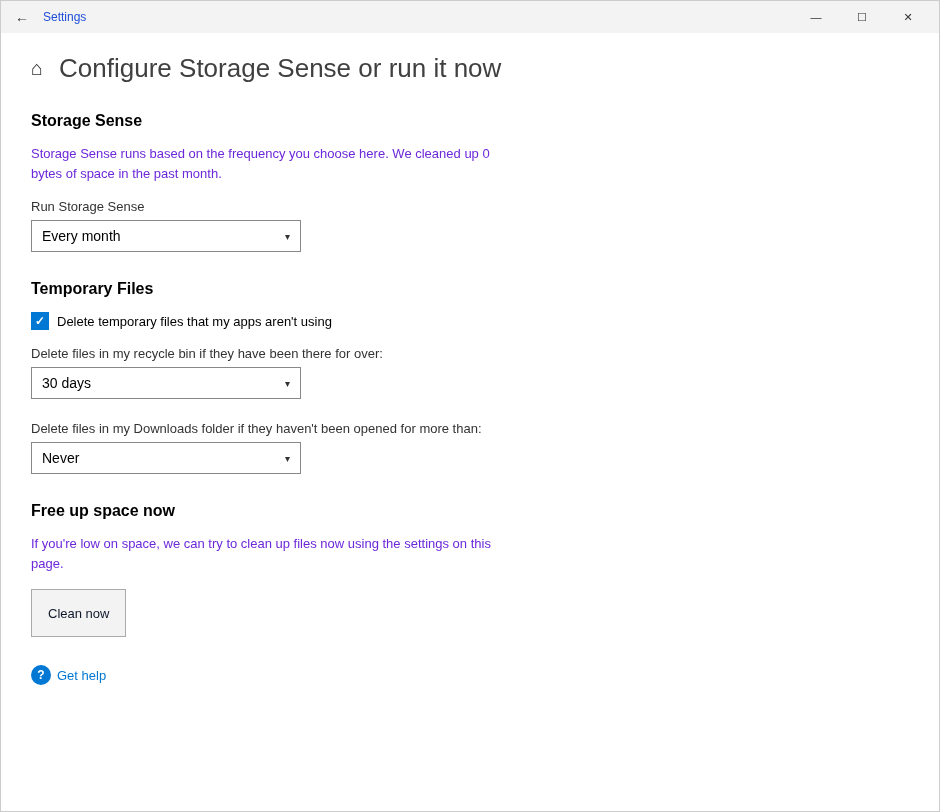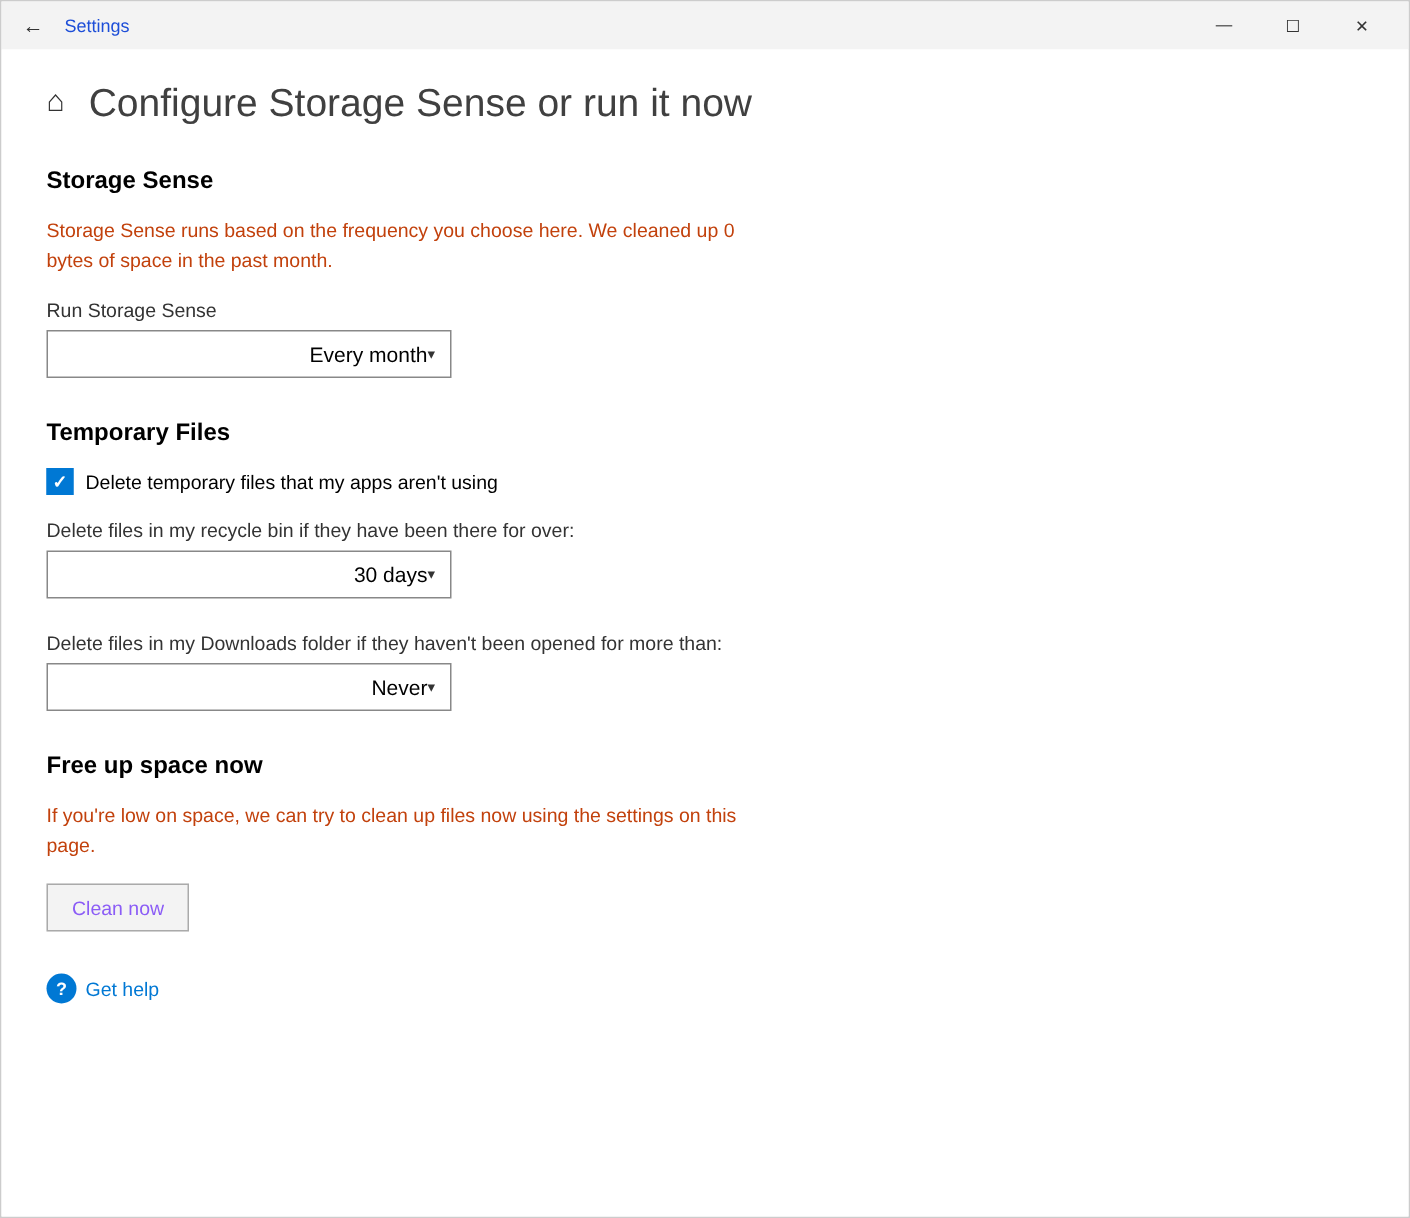--- a/index.html
+++ b/index.html
@@ -174,38 +174,38 @@
       transition: 0.2s;
     }
 
     .toggle-label {
       font-size: 14px;
       color: #000;
     }
 
     .description-text {
       font-size: 13px;
-      color: #c2410c;
+      color: #6d28d9;
       line-height: 1.5;
       max-width: 480px;
       margin-bottom: 16px;
     }
 
     
     .field-label {
       font-size: 13px;
       color: #333;
       margin-bottom: 6px;
     }
 
     
     .dropdown {
       display: flex;
       align-items: center;
-      justify-content: flex-end;
+      justify-content: space-between;
       width: 270px;
       height: 32px;
       border: 1px solid #888;
       padding: 0 10px;
       cursor: pointer;
       background: white;
       font-size: 14px;
       color: #000;
       user-select: none;
     }
@@ -251,22 +251,22 @@
       margin-bottom: 22px;
     }
 
     
     .clean-btn {
       background: #f3f3f3;
       border: 1px solid #aaa;
       padding: 6px 16px;
       font-size: 13px;
       cursor: pointer;
-      color: #8b5cf6;
-      height: 32px;
+      color: #0f172a;
+      height: 48px;
     }
 
     
     .help-row {
       display: flex;
       align-items: center;
       gap: 6px;
       margin-top: 20px;
     }
 

